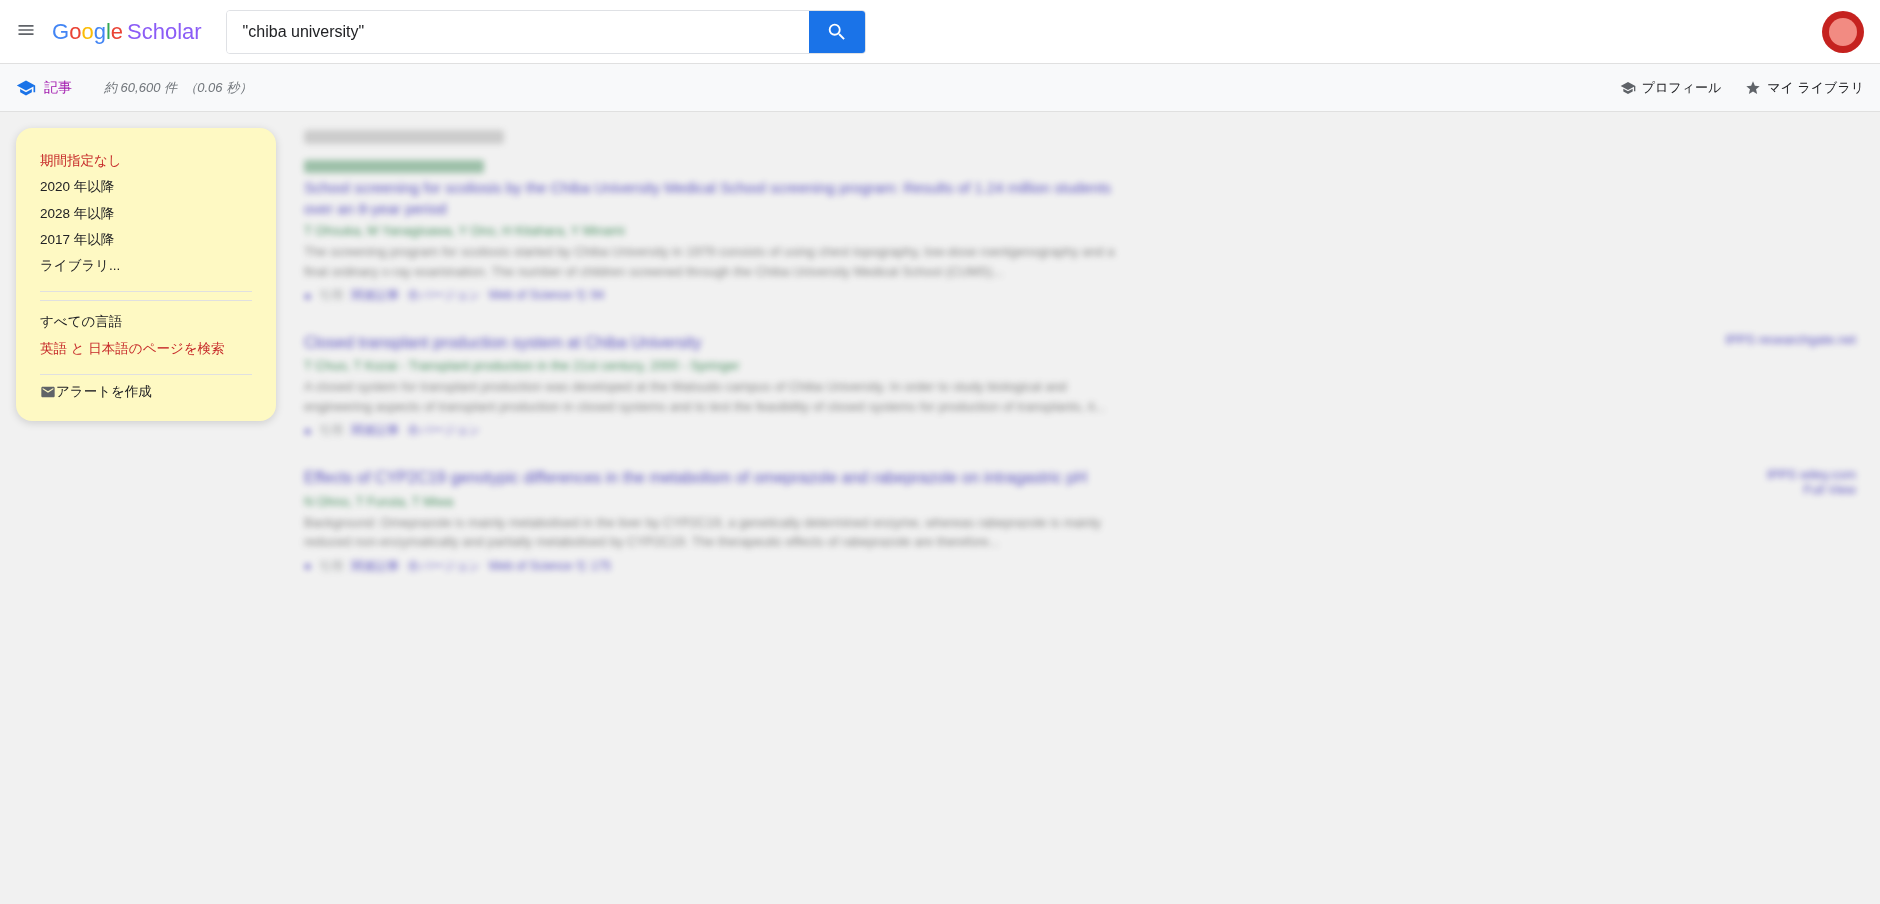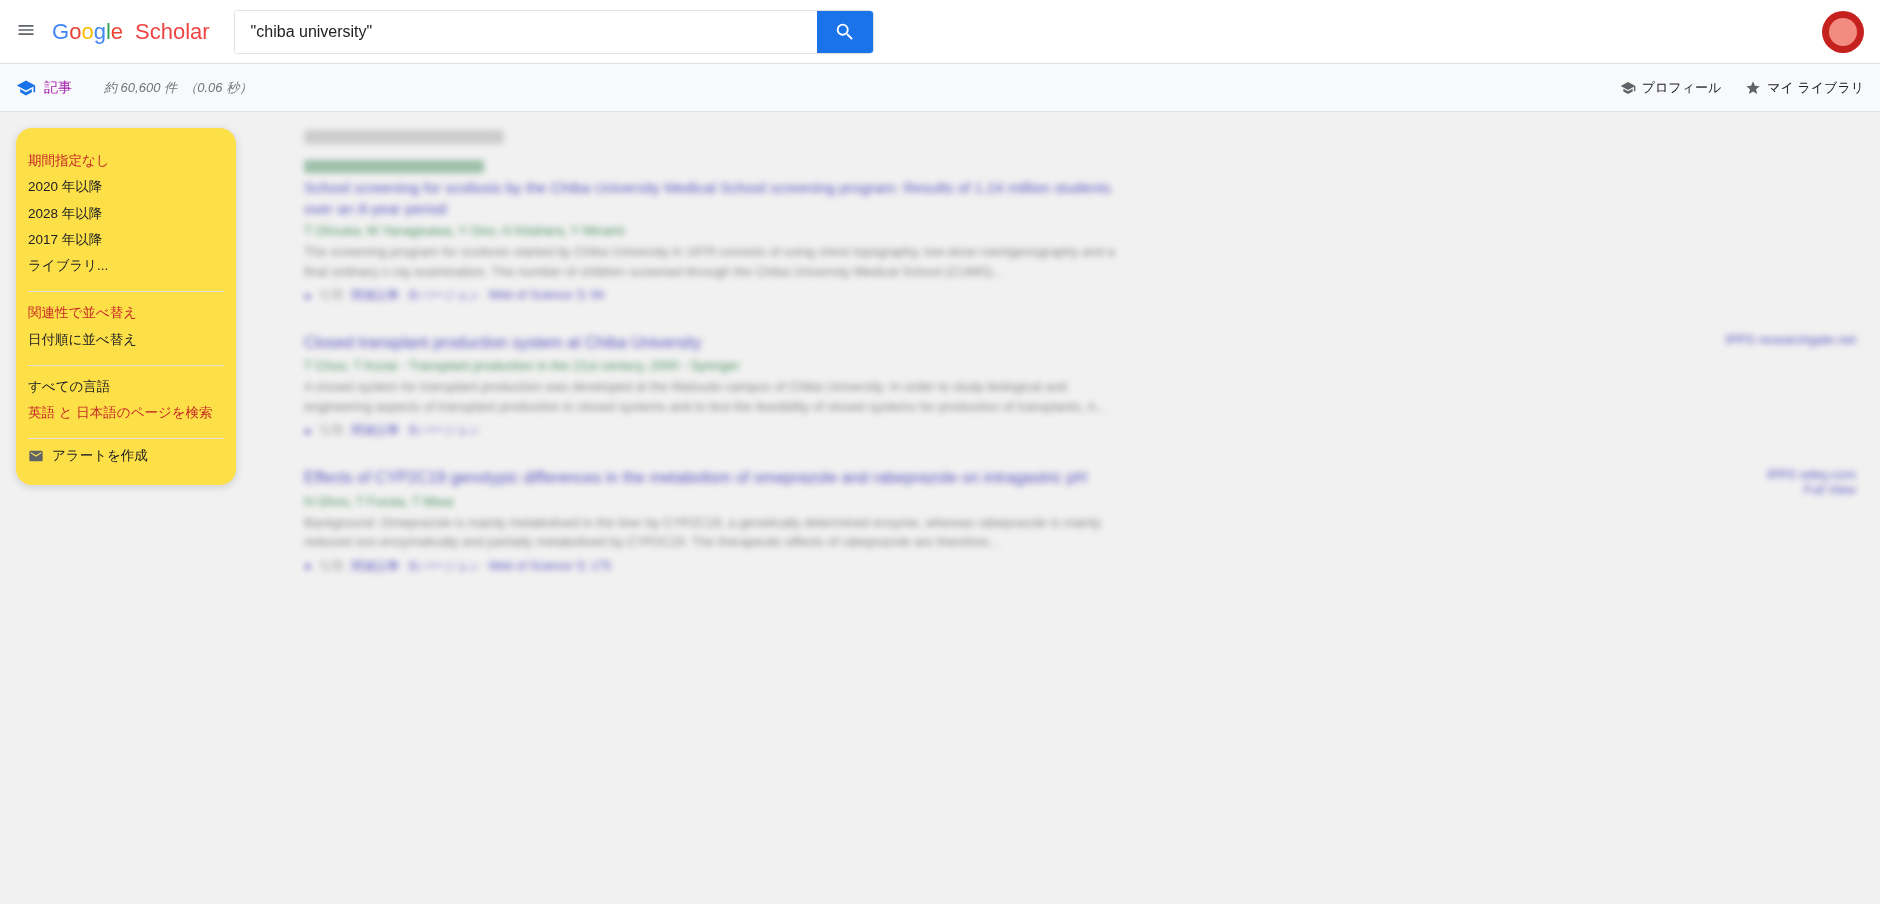--- a/index.html
+++ b/index.html
@@ -36,22 +36,22 @@
     .logo-google {
       display: inline-flex;
     }
     .logo-g { color: #4285F4; }
     .logo-o1 { color: #EA4335; }
     .logo-o2 { color: #FBBC05; }
     .logo-g2 { color: #4285F4; }
     .logo-l { color: #34A853; }
     .logo-e { color: #EA4335; }
     .logo-scholar {
-      color: #ef4444;
-      margin-left: 12px;
+      color: #8b5cf6;
+      margin-left: 4px;
       text-align: right;
     }
     .search-bar {
       display: flex;
       flex: 1;
       max-width: 640px;
       height: 44px;
       border: 1px solid #dfe1e5;
       border-radius: 4px;
       overflow: hidden;
@@ -147,24 +147,24 @@
     .main-layout {
       display: flex;
       position: relative;
     }
 
     
     .filter-panel {
       position: absolute;
       left: 16px;
       top: 16px;
-      background: #fde047;
+      background: #fef9c3;
       border-radius: 16px;
-      padding: 20px 12px;
-      width: 220px;
+      padding: 20px 24px;
+      width: 260px;
       box-shadow: 0 2px 8px rgba(0,0,0,0.15);
       z-index: 20;
     }
     .filter-section {
       margin-bottom: 12px;
     }
     .filter-item {
       font-size: 13.5px;
       color: #202124;
       padding: 3px 0;
@@ -200,21 +200,20 @@
     .checkbox-item input[type="checkbox"] {
       width: 14px;
       height: 14px;
       cursor: pointer;
     }
 
     
     .alert-link {
       display: flex;
       align-items: center;
-      gap: 8px;
       font-size: 13.5px;
       color: #202124;
       cursor: pointer;
       margin-top: 8px;
     }
 
     
     .results-area {
       margin-left: 280px;
       padding: 16px 24px;
@@ -344,24 +343,20 @@
 
   <div class="filter-panel">
     <div class="filter-section">
       <div class="filter-item active">期間指定なし</div>
       <div class="filter-item">2020 年以降</div>
       <div class="filter-item">2028 年以降</div>
       <div class="filter-item">2017 年以降</div>
       <div class="filter-item">ライブラリ...</div>
     </div>
     <hr class="filter-divider">
-    <div class="filter-section">
-      <div class="filter-item sort-active">関連性で並べ替え</div>
-      <div class="filter-item">日付順に並べ替え</div>
-    </div>
     <hr class="filter-divider">
     <div class="filter-section">
       <div class="filter-item">すべての言語</div>
       <div class="filter-item lang-active">英語 と 日本語のページを検索</div>
     </div>
     <hr class="filter-divider">
     <div class="alert-link">
       <svg width="16" height="16" viewBox="0 0 24 24" fill="#5f6368">
         <path d="M20 4H4c-1.1 0-2 .9-2 2v12c0 1.1.9 2 2 2h16c1.1 0 2-.9 2-2V6c0-1.1-.9-2-2-2zm0 4l-8 5-8-5V6l8 5 8-5v2z"></path>
       </svg>

